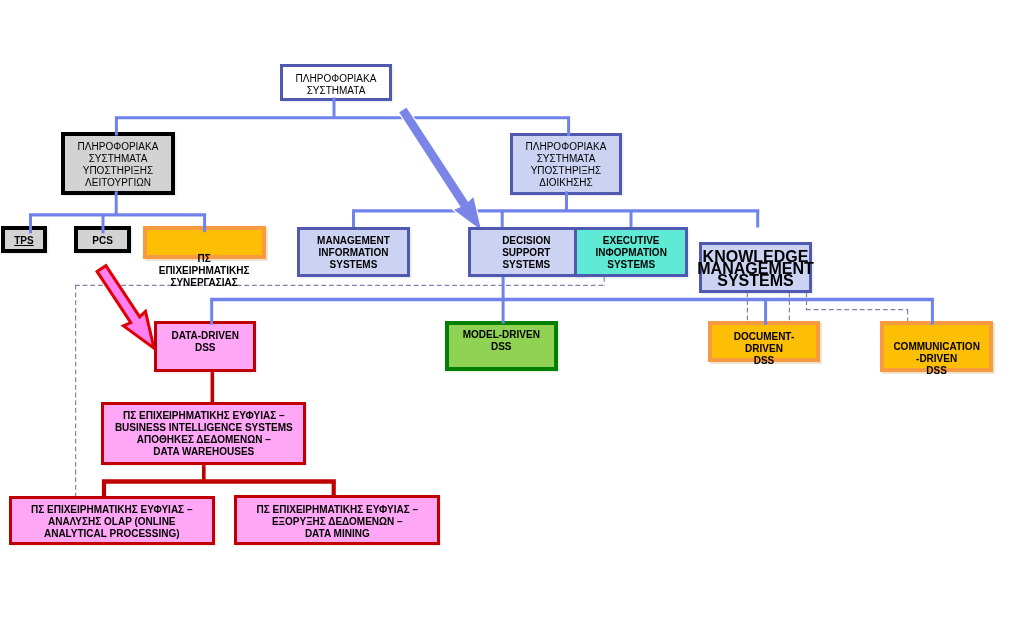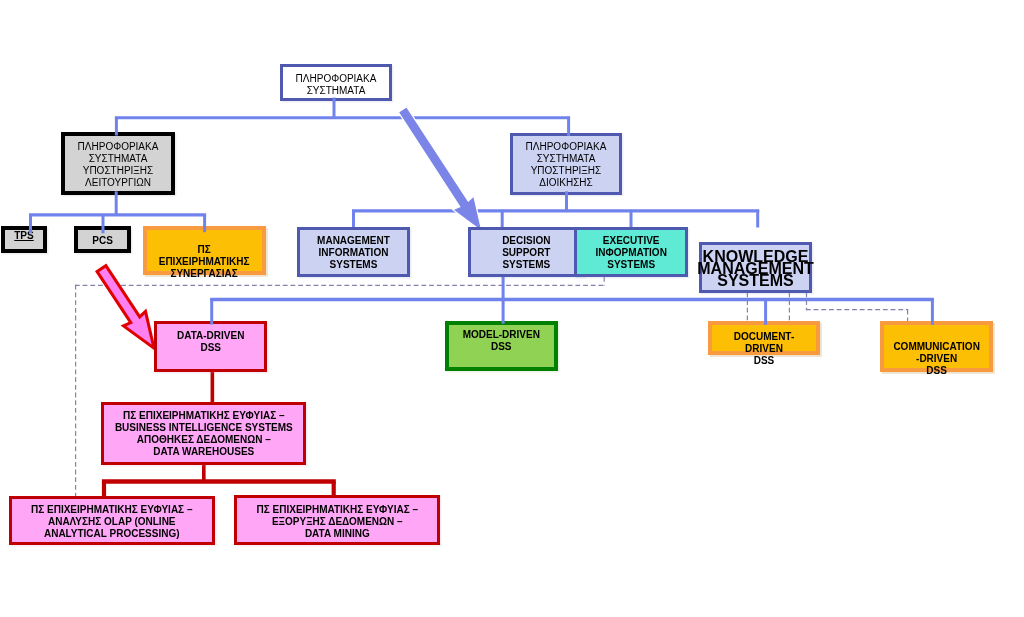--- a/index.html
+++ b/index.html
@@ -62,27 +62,27 @@
 ΣΥΣΤΗΜΑΤΑ
 ΥΠΟΣΤΗΡΙΞΗΣ
 ΛΕΙΤΟΥΡΓΙΩΝ</span>
     </div>
     <div class="node" style="left: 510.2px; top: 132.5px; width: 111.6px; height: 62.5px; background: rgb(204, 210, 242); border: 3.6px solid rgb(79, 89, 175); font-size: 10px; box-shadow: rgba(150, 150, 190, 0.16) 1.5px 1.5px 0px; font-weight: normal; padding-top: 5.9px;">
       <span class="lbl">ΠΛΗΡΟΦΟΡΙΑΚΑ
 ΣΥΣΤΗΜΑΤΑ
 ΥΠΟΣΤΗΡΙΞΗΣ
 ΔΙΟΙΚΗΣΗΣ</span>
     </div>
-    <div class="node" style="left: 1px; top: 226.3px; width: 46px; height: 27.1px; background: rgb(211, 211, 211); border: 4.5px solid rgb(0, 0, 0); font-size: 10px; box-shadow: rgba(140, 140, 150, 0.14) 1.5px 1.5px 0px; font-weight: bold;  text-decoration: underline;">
+    <div class="node" style="left: 1px; top: 226.3px; width: 46px; height: 27.1px; background: rgb(211, 211, 211); border: 4.5px solid rgb(0, 0, 0); font-size: 10px; box-shadow: rgba(140, 140, 150, 0.14) 1.5px 1.5px 0px; font-weight: bold; padding-top: 5px; text-decoration: underline;">
       <span class="lbl">TPS</span>
     </div>
     <div class="node" style="left: 74px; top: 226.3px; width: 57.2px; height: 27.1px; background: rgb(211, 211, 211); border: 4.5px solid rgb(0, 0, 0); font-size: 10px; box-shadow: rgba(140, 140, 150, 0.14) 1.5px 1.5px 0px; font-weight: bold; padding-top: 5px; justify-content: center;">
       <span class="lbl">PCS</span>
     </div>
-    <div class="node" style="left: 142.6px; top: 226.2px; width: 123px; height: 49px; background: rgb(253, 191, 3); border: 4.1px solid rgb(247, 154, 64); font-size: 10px; box-shadow: rgba(190, 150, 80, 0.28) 1.8px 1.8px 0px; font-weight: bold; padding-top: 14px; text-align: center;">
+    <div class="node" style="left: 142.6px; top: 226.2px; width: 123px; height: 33px; background: rgb(253, 191, 3); border: 4.1px solid rgb(247, 154, 64); font-size: 10px; box-shadow: rgba(190, 150, 80, 0.28) 1.8px 1.8px 0px; font-weight: bold; padding-top: 23px; text-align: center;">
       <span class="lbl">ΠΣ
 ΕΠΙΧΕΙΡΗΜΑΤΙΚΗΣ
 ΣΥΝΕΡΓΑΣΙΑΣ</span>
     </div>
     <div class="node" style="left: 296.7px; top: 226.5px; width: 113.6px; height: 50.5px; background: rgb(204, 210, 242); border: 3.6px solid rgb(79, 89, 175); font-size: 10px; box-shadow: rgba(150, 150, 190, 0.16) 1.5px 1.5px 0px; font-weight: bold; padding-top: 5.9px;">
       <span class="lbl">MANAGEMENT
 INFORMATION
 SYSTEMS</span>
     </div>
     <div class="node" style="left: 444.3px; top: 226.5px; width: 116px; height: 50.7px; background: rgb(204, 210, 242); border: 3.6px solid rgb(79, 89, 175); font-size: 10px; box-shadow: rgba(150, 150, 190, 0.16) 1.5px 1.5px 0px; font-weight: bold; padding-top: 5.9px; margin-left: 24px;">
@@ -93,29 +93,29 @@
     <div class="node" style="left: 574.2px; top: 226.5px; width: 114px; height: 50.5px; background: #5eead4; border: 3.6px solid rgb(79, 89, 175); font-size: 10px; box-shadow: rgba(150, 150, 190, 0.16) 1.5px 1.5px 0px; font-weight: bold; padding-top: 5.9px;">
       <span class="lbl">EXECUTIVE
 INΦOPMATION
 SYSTEMS</span>
     </div>
     <div class="node" style="left: 699.2px; top: 242px; width: 112.6px; height: 50.5px; background: rgb(204, 210, 242); border: 3.6px solid rgb(79, 89, 175); font-size: 16px; box-shadow: rgba(150, 150, 190, 0.16) 1.5px 1.5px 0px; font-weight: bold; padding-top: 5.9px;">
       <span class="lbl">KNOWLEDGE
 MANAGEMENT
 SYSTEMS</span>
     </div>
-    <div class="node" style="left: 154.2px; top: 321.2px; width: 113px; height: 50.8px; background: rgb(255, 166, 246); border: 3.9px solid rgb(192, 0, 0); font-size: 10px; box-shadow: rgba(190, 140, 180, 0.16) 1.5px 1.5px 0px; font-weight: bold; padding-top: 5.6px;">
+    <div class="node" style="left: 154.2px; top: 321.2px; width: 102px; height: 50.8px; background: rgb(255, 166, 246); border: 3.9px solid rgb(192, 0, 0); font-size: 10px; box-shadow: rgba(190, 140, 180, 0.16) 1.5px 1.5px 0px; font-weight: bold; padding-top: 5.6px;">
       <span class="lbl">DATA-DRIVEN
 DSS</span>
     </div>
     <div class="node" style="left: 444.5px; top: 321.2px; width: 113.5px; height: 49.8px; background: rgb(144, 210, 84); border: 4.6px solid rgb(0, 128, 0); font-size: 10px; box-shadow: rgba(140, 170, 120, 0.16) 1.5px 1.5px 0px; font-weight: bold; padding-top: 4px;">
       <span class="lbl">MODEL-DRIVEN
 DSS</span>
     </div>
-    <div class="node" style="left: 707.6px; top: 321.2px; width: 112.8px; height: 34px; background: rgb(253, 191, 3); border: 4.1px solid rgb(247, 154, 64); font-size: 10px; box-shadow: rgba(190, 150, 80, 0.28) 1.8px 1.8px 0px; font-weight: bold; padding-top: 5.4px;">
+    <div class="node" style="left: 707.6px; top: 321.2px; width: 112.8px; height: 41px; background: rgb(253, 191, 3); border: 4.1px solid rgb(247, 154, 64); font-size: 10px; box-shadow: rgba(190, 150, 80, 0.28) 1.8px 1.8px 0px; font-weight: bold; padding-top: 5.4px;">
       <span class="lbl">DOCUMENT-
 DRIVEN
 DSS</span>
     </div>
     <div class="node" style="left: 880.1px; top: 321.1px; width: 113.1px; height: 51.3px; background: rgb(253, 191, 3); border: 4.1px solid rgb(247, 154, 64); font-size: 10px; box-shadow: rgba(190, 150, 80, 0.28) 1.8px 1.8px 0px; font-weight: bold; padding-top: 16px;">
       <span class="lbl">COMMUNICATION
 -DRIVEN
 DSS</span>
     </div>
     <div class="node" style="left: 101.2px; top: 401.8px; width: 205.2px; height: 63.1px; background: rgb(255, 166, 246); border: 3.9px solid rgb(192, 0, 0); font-size: 10px; box-shadow: rgba(190, 140, 180, 0.16) 1.5px 1.5px 0px; font-weight: bold; padding-top: 5.6px;">

